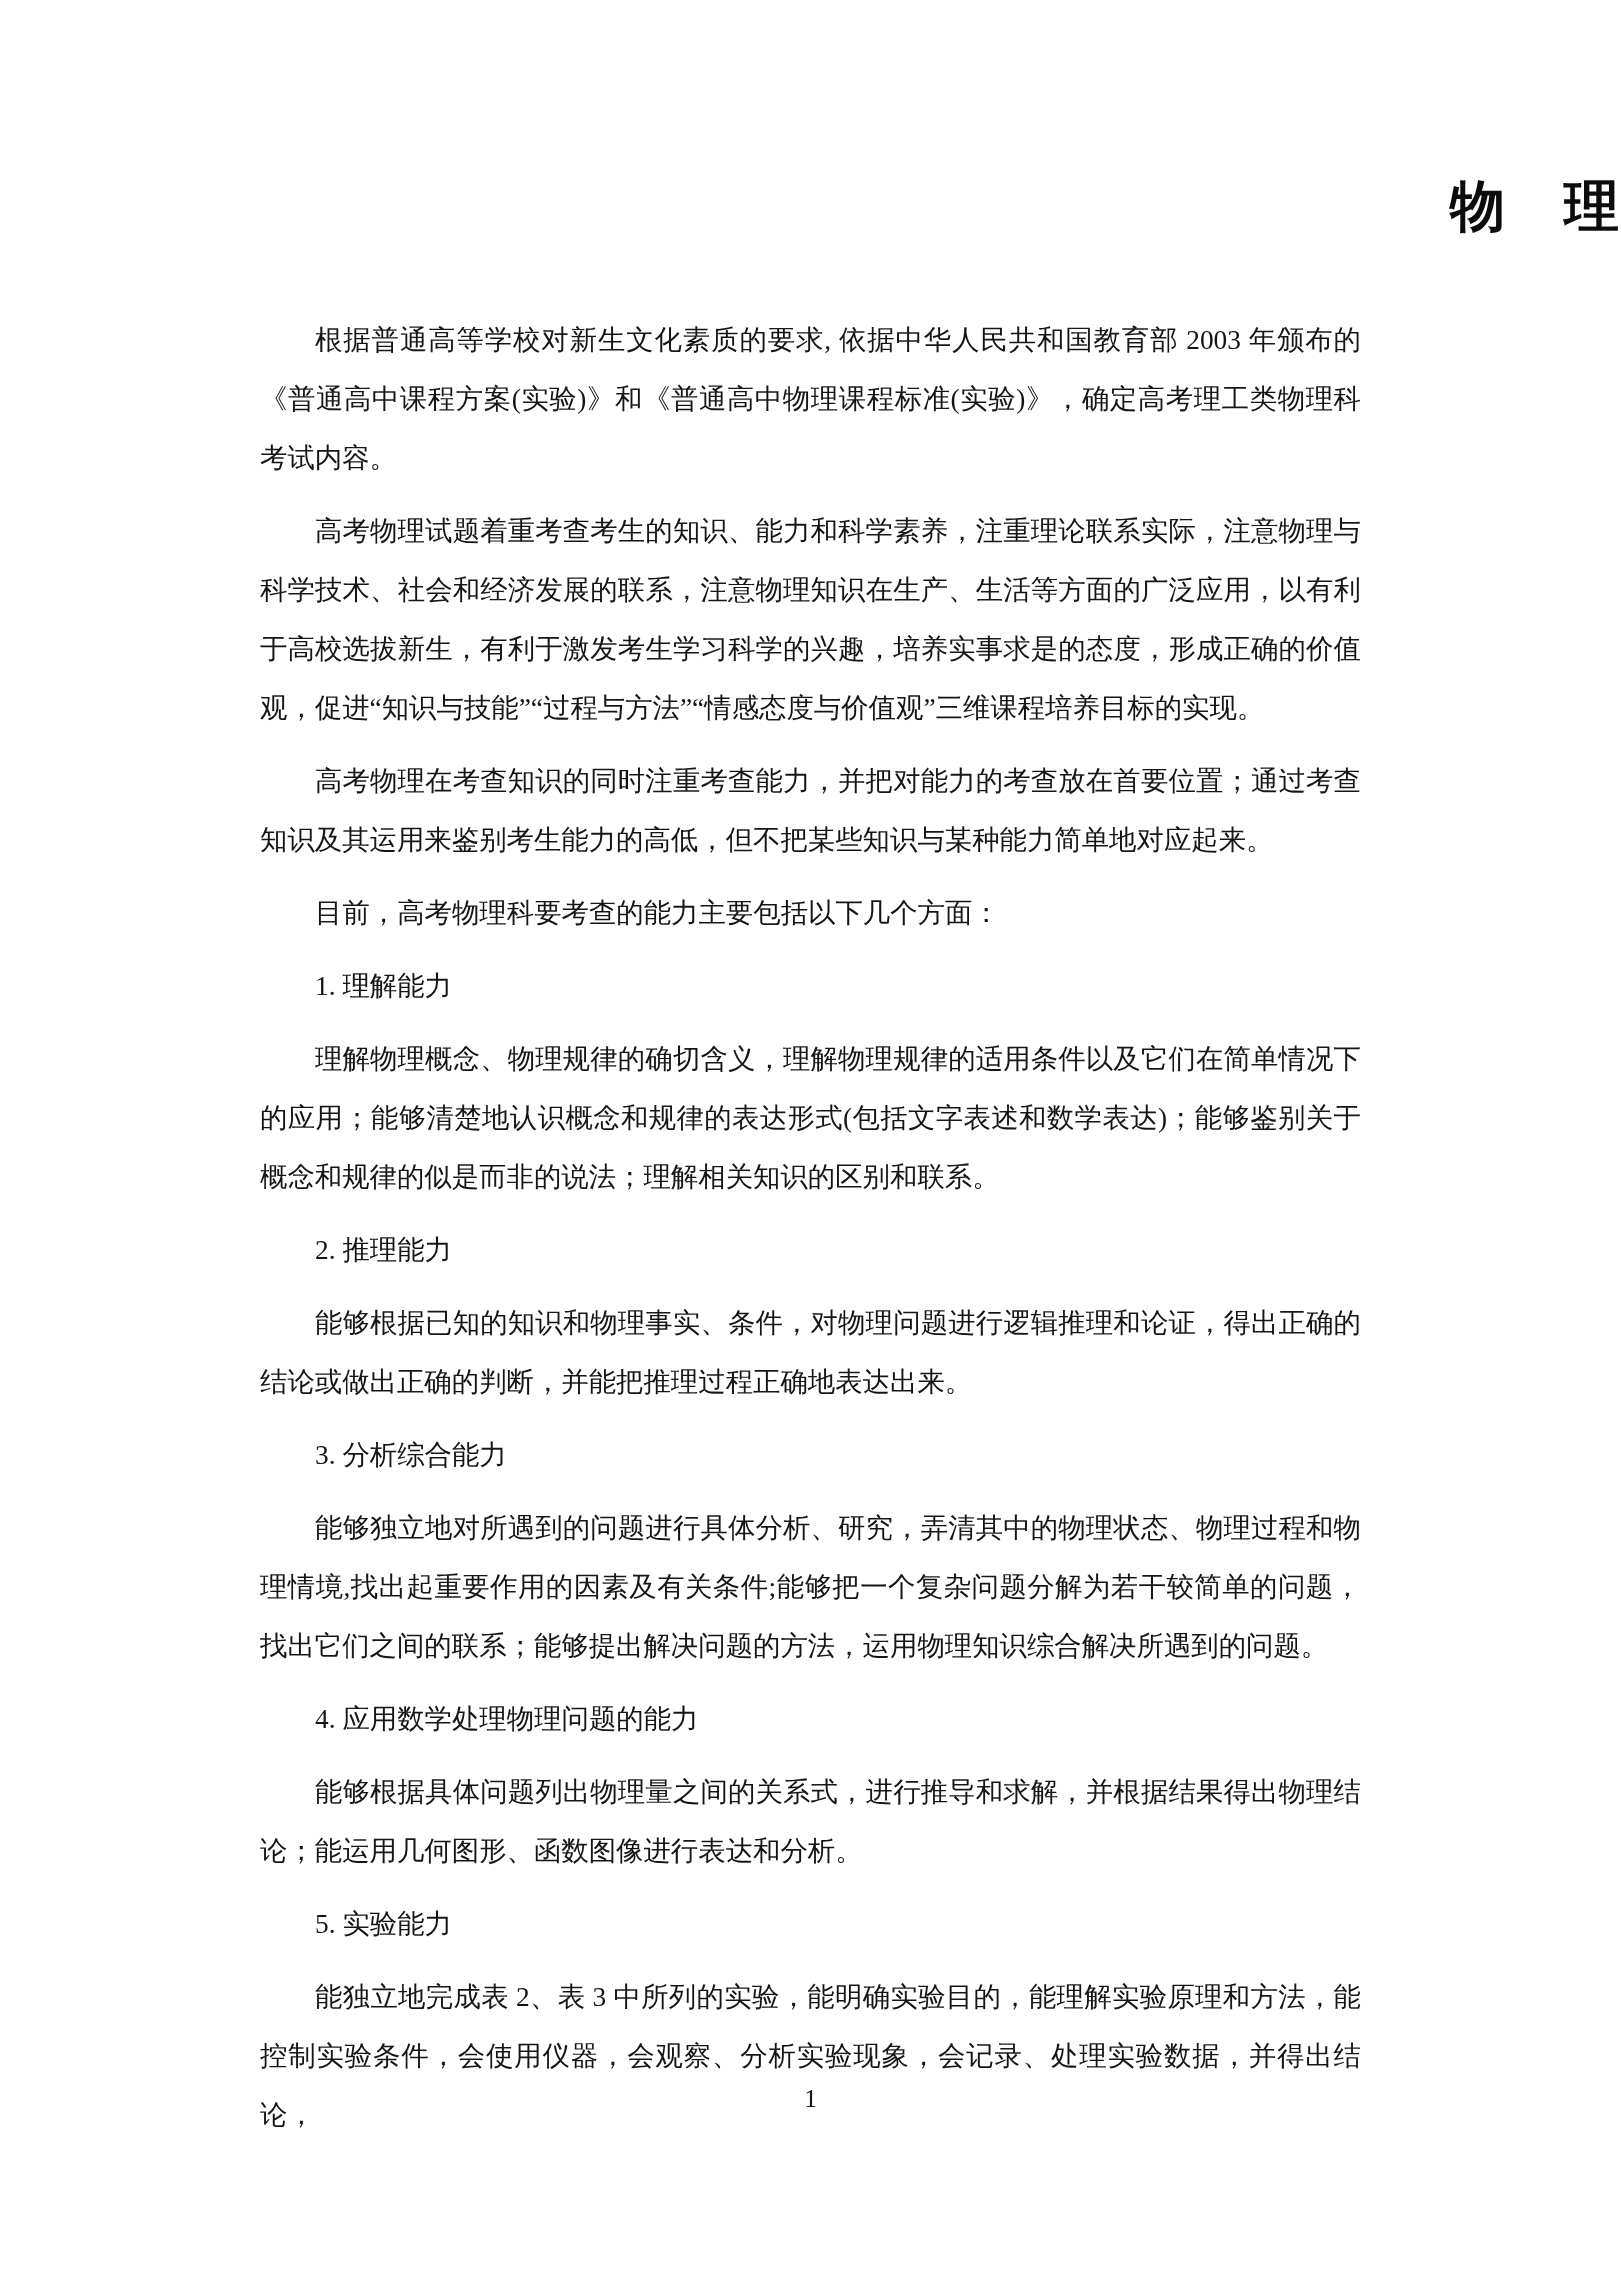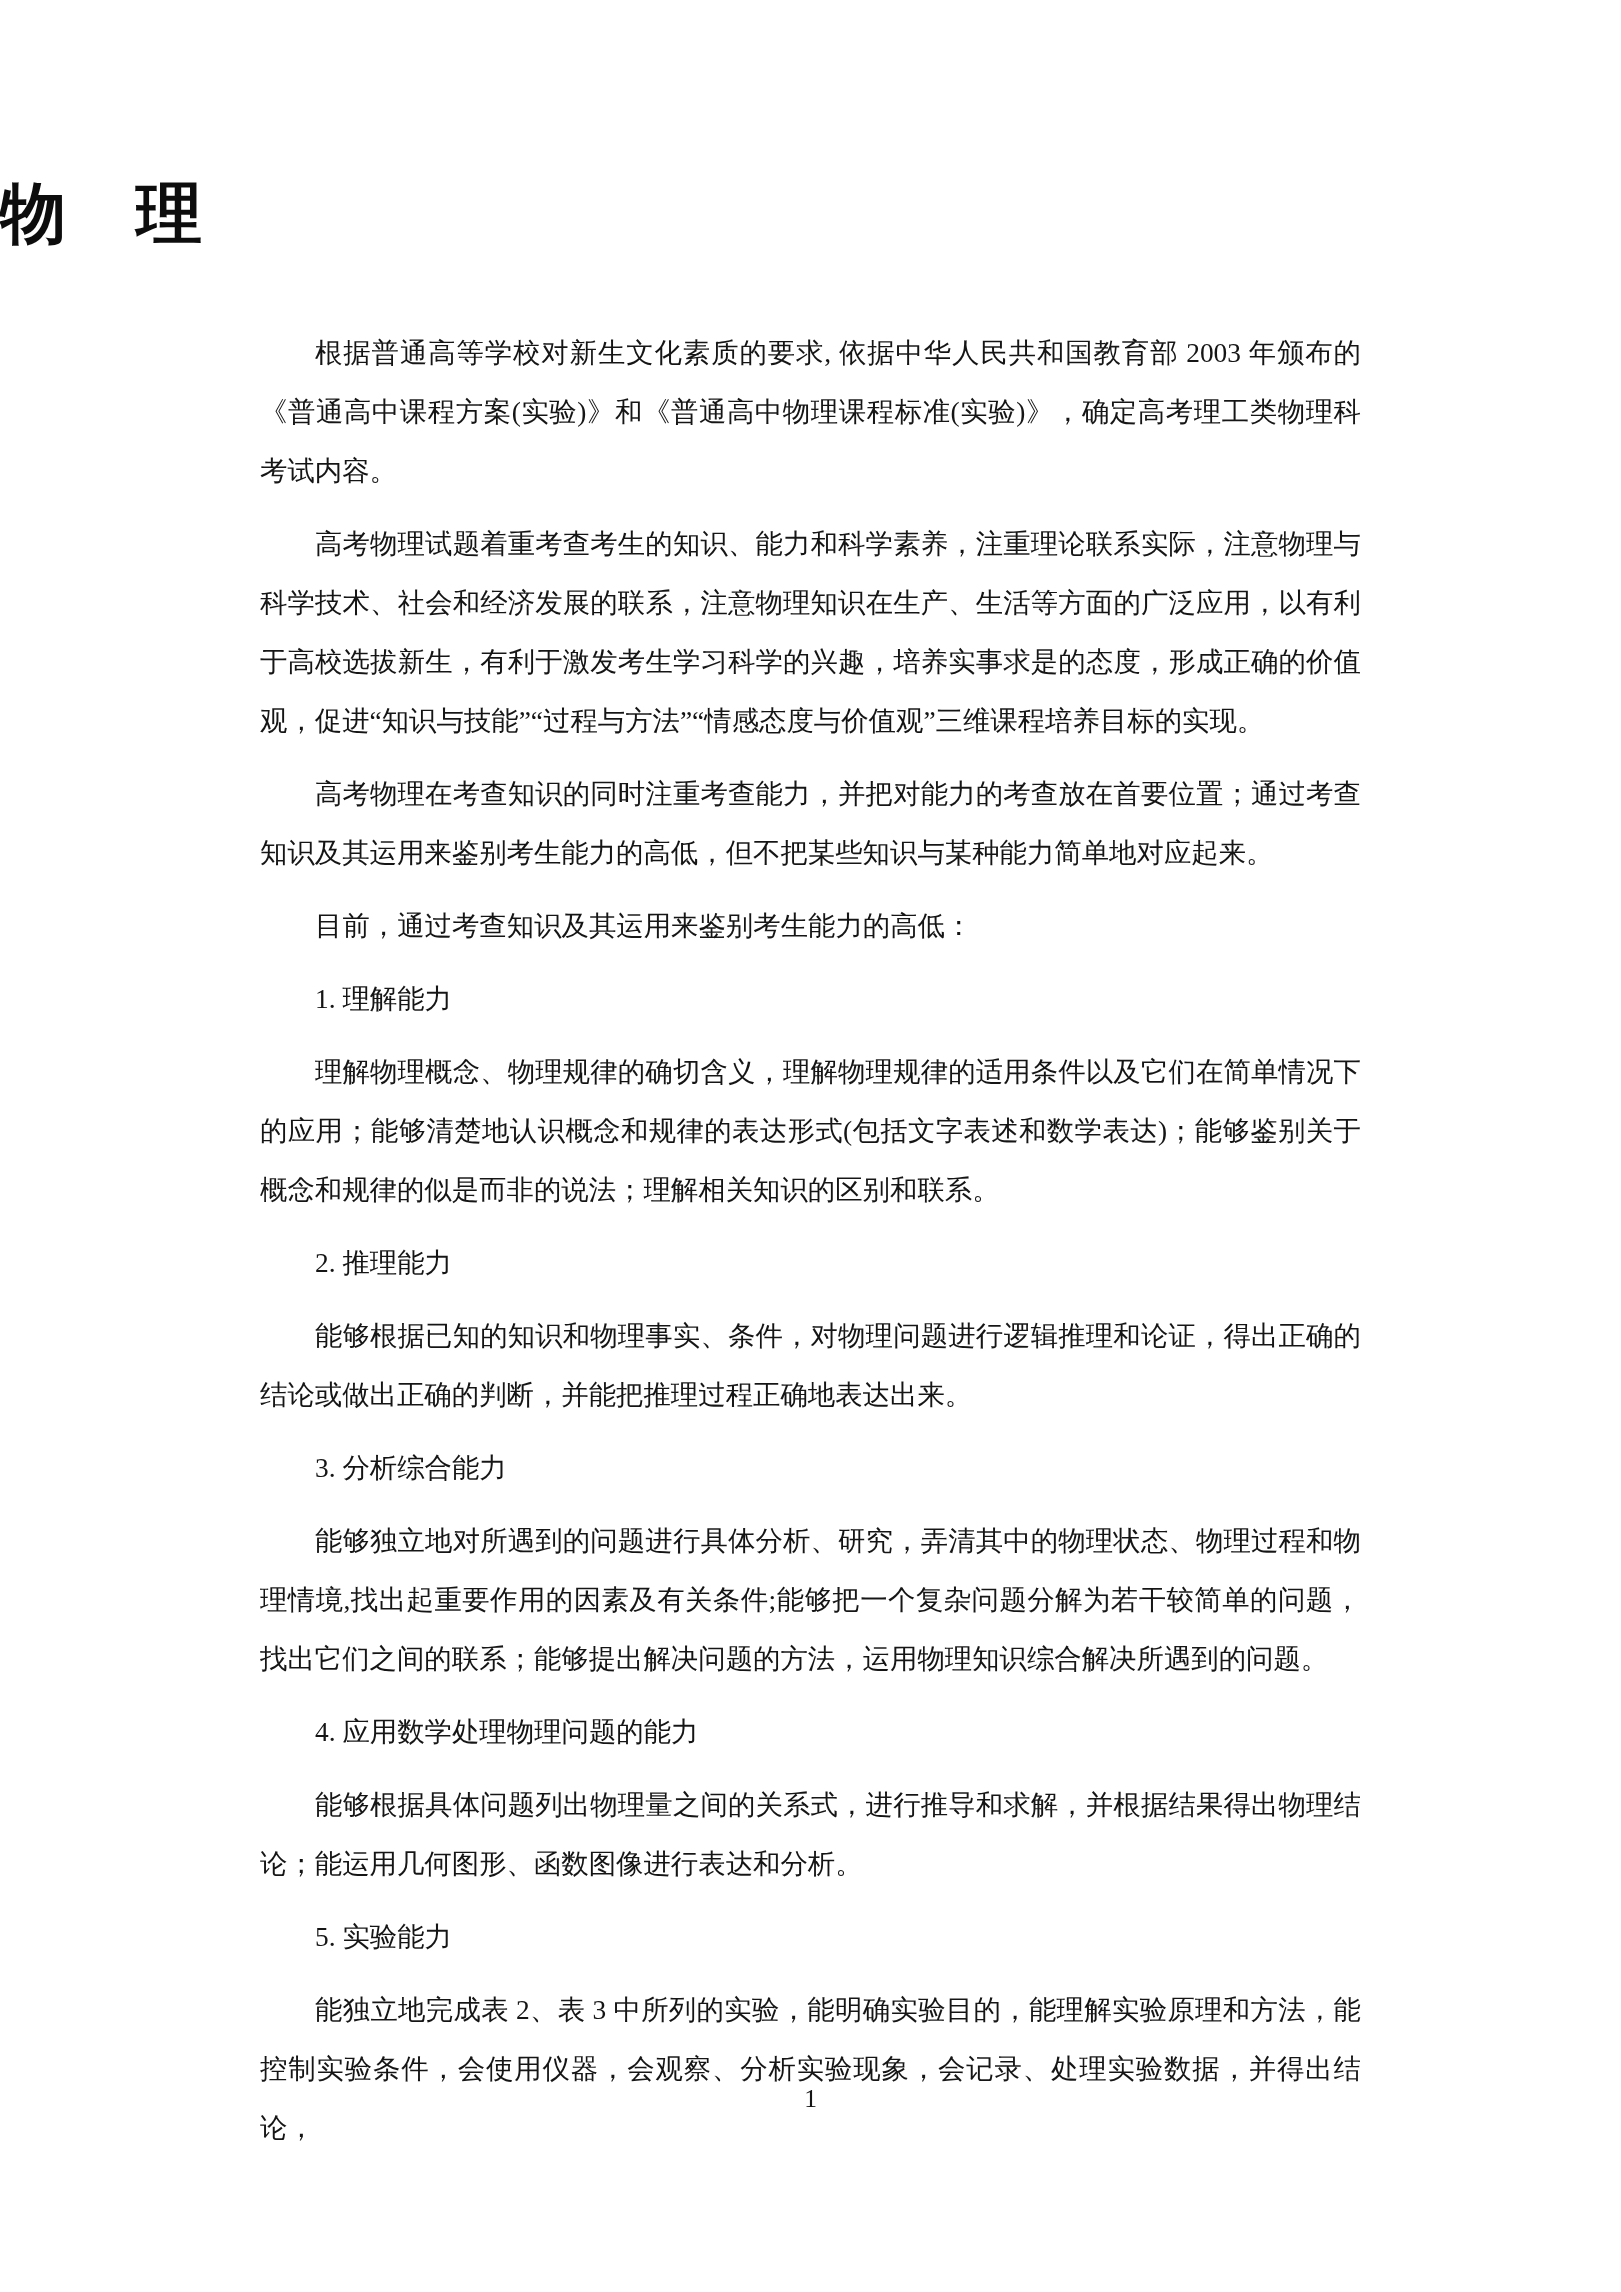--- a/index.html
+++ b/index.html
@@ -13,22 +13,22 @@
     height: 2293px;
     margin: 0 auto;
     background: #ffffff;
     color: #111111;
     font-family: "Liberation Serif", "DejaVu Serif", serif;
     overflow: hidden;
     box-sizing: border-box;
   }
   .doc-title {
     margin-top: 174px;
-    text-align: left;
-    font-size: 66px;
+    text-align: right;
+    font-size: 55px;
     font-weight: bold;
     line-height: 1.2;
     letter-spacing: 2px;
     color: #0d0d0d;
   }
   .section-heading {
     margin-top: 84px;
     text-align: center;
     font-size: 43px;
     font-weight: bold;
@@ -65,21 +65,21 @@
 
 <div class="page">
 
   <h1 class="doc-title">物　理</h1>
 
 
   <div class="doc-body">
       <p>根据普通高等学校对新生文化素质的要求, 依据中华人民共和国教育部 2003 年颁布的《普通高中课程方案(实验)》和《普通高中物理课程标准(实验)》，确定高考理工类物理科考试内容。</p>
       <p>高考物理试题着重考查考生的知识、能力和科学素养，注重理论联系实际，注意物理与科学技术、社会和经济发展的联系，注意物理知识在生产、生活等方面的广泛应用，以有利于高校选拔新生，有利于激发考生学习科学的兴趣，培养实事求是的态度，形成正确的价值观，促进“知识与技能”“过程与方法”“情感态度与价值观”三维课程培养目标的实现。</p>
       <p>高考物理在考查知识的同时注重考查能力，并把对能力的考查放在首要位置；通过考查知识及其运用来鉴别考生能力的高低，但不把某些知识与某种能力简单地对应起来。</p>
-      <p>目前，通过考查知识及其运用来鉴别考生能力的高低：</p>
+      <p>目前，高考物理科要考查的能力主要包括以下几个方面：</p>
       <p>1. 理解能力</p>
       <p>理解物理概念、物理规律的确切含义，理解物理规律的适用条件以及它们在简单情况下的应用；能够清楚地认识概念和规律的表达形式(包括文字表述和数学表达)；能够鉴别关于概念和规律的似是而非的说法；理解相关知识的区别和联系。</p>
       <p>2. 推理能力</p>
       <p>能够根据已知的知识和物理事实、条件，对物理问题进行逻辑推理和论证，得出正确的结论或做出正确的判断，并能把推理过程正确地表达出来。</p>
       <p>3. 分析综合能力</p>
       <p>能够独立地对所遇到的问题进行具体分析、研究，弄清其中的物理状态、物理过程和物理情境,找出起重要作用的因素及有关条件;能够把一个复杂问题分解为若干较简单的问题，找出它们之间的联系；能够提出解决问题的方法，运用物理知识综合解决所遇到的问题。</p>
       <p>4. 应用数学处理物理问题的能力</p>
       <p>能够根据具体问题列出物理量之间的关系式，进行推导和求解，并根据结果得出物理结论；能运用几何图形、函数图像进行表达和分析。</p>
       <p>5. 实验能力</p>
       <p>能独立地完成表 2、表 3 中所列的实验，能明确实验目的，能理解实验原理和方法，能控制实验条件，会使用仪器，会观察、分析实验现象，会记录、处理实验数据，并得出结论，</p>

